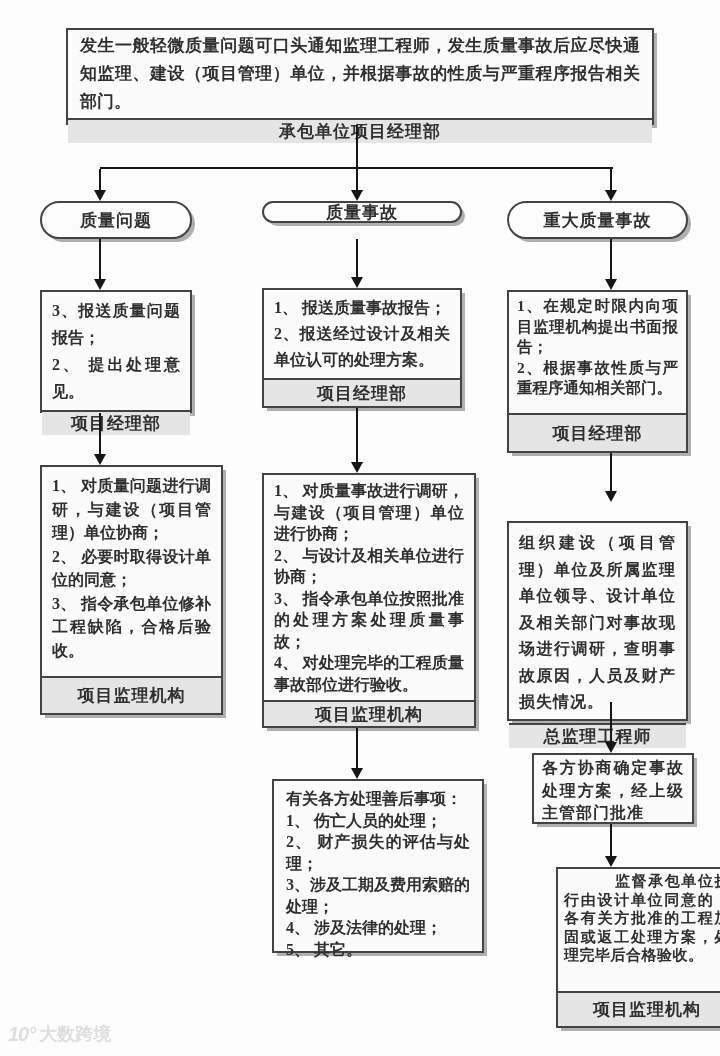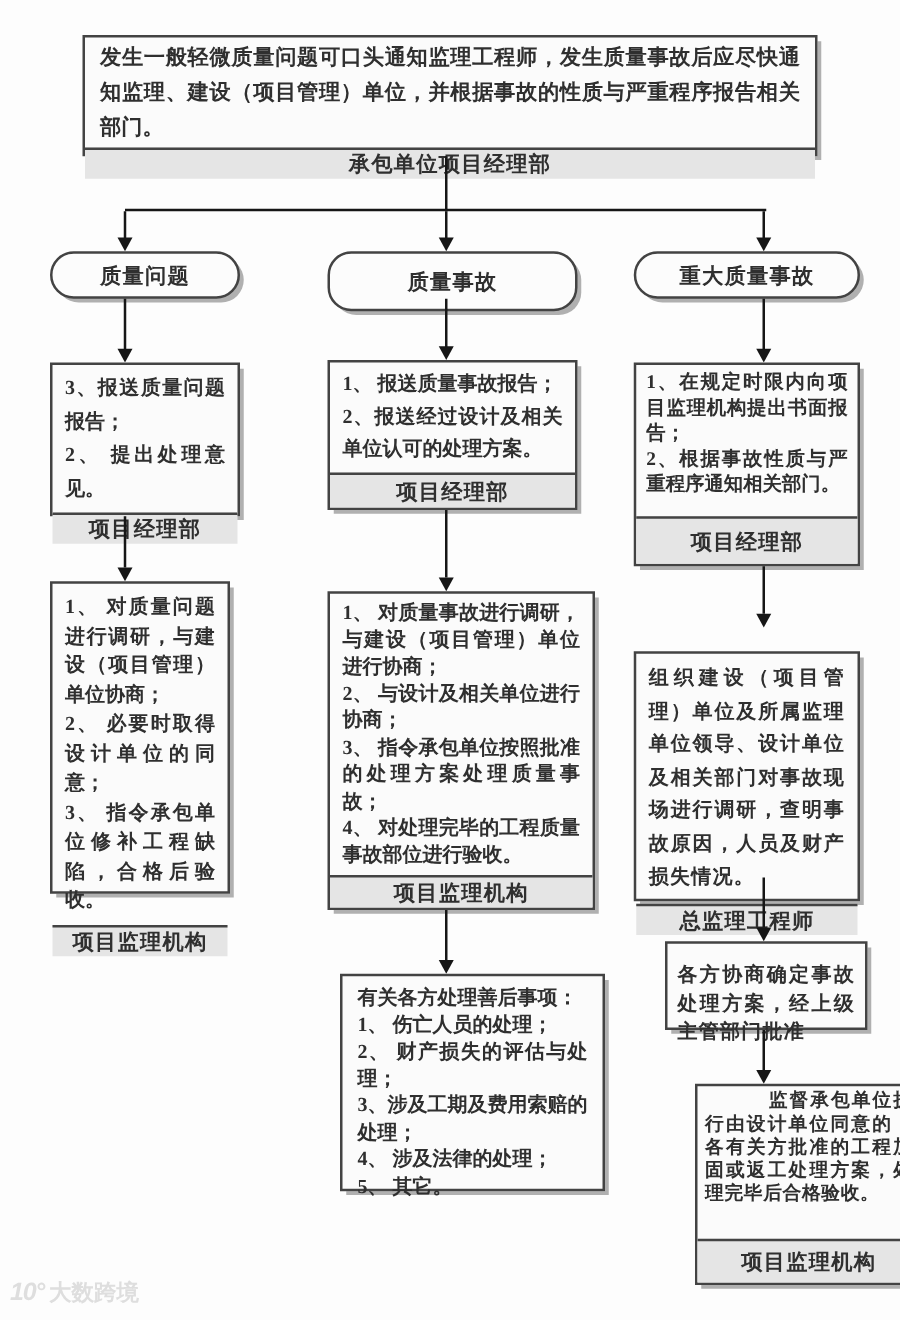--- a/index.html
+++ b/index.html
@@ -36,21 +36,21 @@
   }
   
   .t-top{font-size:17px;line-height:28px;padding:2px 12px;}
   .t-l1{font-size:16px;line-height:27px;padding:5px 10px;}
   .t-l2{font-size:16px;line-height:23.5px;padding:7px 10px;}
   .t-m1{font-size:16px;line-height:26px;padding:5px 10px;}
   .t-m2{font-size:16px;line-height:21.5px;padding:5px 10px;}
   .t-m3{font-size:16px;line-height:21.5px;padding:7px 12px;}
   .t-r1{font-size:15.5px;line-height:20.5px;padding:4px 8px;}
   .t-r2{font-size:16px;line-height:26.5px;padding:7px 10px;letter-spacing:1px;}
-  .t-r3{font-size:16px;line-height:22.5px;padding:2px 8px;letter-spacing:1px;margin-top:13px;}
+  .t-r3{font-size:16px;line-height:22.5px;padding:2px 8px;letter-spacing:1px;}
   .t-r4{font-size:15px;line-height:18.5px;padding:3px 6px;letter-spacing:.5px;}
   .t-r4 .li:first-child{text-indent:3.4em;}
   .t-r4 .one{text-indent:3.4em;}
   #watermark{
     position:absolute;left:8px;top:1022px;color:#dedede;font-size:18px;
     font-weight:700;display:flex;align-items:center;gap:4px;
     font-family:"Liberation Sans","DejaVu Sans",sans-serif;
   }
   #watermark .wlogo{font-style:italic;font-size:20px;letter-spacing:-1px;}
 </style>
@@ -70,21 +70,21 @@
   <div class="vline" style="left:99px;top:169px;height:22px;"></div>
   <div class="ah" style="left:94px;top:190px;"></div>
   <div class="vline" style="left:356px;top:169px;height:22px;"></div>
   <div class="ah" style="left:351px;top:190px;"></div>
   <div class="vline" style="left:610px;top:169px;height:22px;"></div>
   <div class="ah" style="left:605px;top:190px;"></div>
 
   <div class="fbox cat" style="left:40px;top:201px;width:152px;height:38px;">
     <span>质量问题</span>
   </div>
-  <div class="fbox cat" style="left:262px;top:201px;width:200px;height:48px;">
+  <div class="fbox cat" style="left:262px;top:201px;width:200px;height:22px;">
     <span>质量事故</span>
   </div>
   <div class="fbox cat" style="left:507px;top:201px;width:181px;height:38px;">
     <span>重大质量事故</span>
   </div>
 
   <div class="vline" style="left:99px;top:239px;height:41px;"></div>
   <div class="ah" style="left:94px;top:279px;"></div>
   <div class="vline" style="left:356px;top:239px;height:39px;"></div>
   <div class="ah" style="left:351px;top:277px;"></div>
@@ -95,21 +95,21 @@
     <div class="fbody t-l1">
       <div class="li">3、报送质量问题报告；</div>
       <div class="li">2、 提出处理意见。</div>
     </div>
     <div class="ffooter" style="height:35px;">项目经理部</div>
   </div>
 
   <div class="vline" style="left:99px;top:413px;height:41px;"></div>
   <div class="ah" style="left:94px;top:454px;"></div>
 
-  <div class="fbox" style="left:40px;top:465px;width:144px;height:250px;">
+  <div class="fbox" style="left:40px;top:465px;width:183px;height:250px;">
     <div class="fbody t-l2">
       <div class="li">1、 对质量问题进行调研，与建设（项目管理）单位协商；</div>
       <div class="li">2、 必要时取得设计单位的同意；</div>
       <div class="li">3、 指令承包单位修补工程缺陷，合格后验收。</div>
     </div>
     <div class="ffooter" style="height:37px;">项目监理机构</div>
   </div>
 
   <div class="fbox" style="left:262px;top:288px;width:200px;height:120px;">
     <div class="fbody t-m1">

